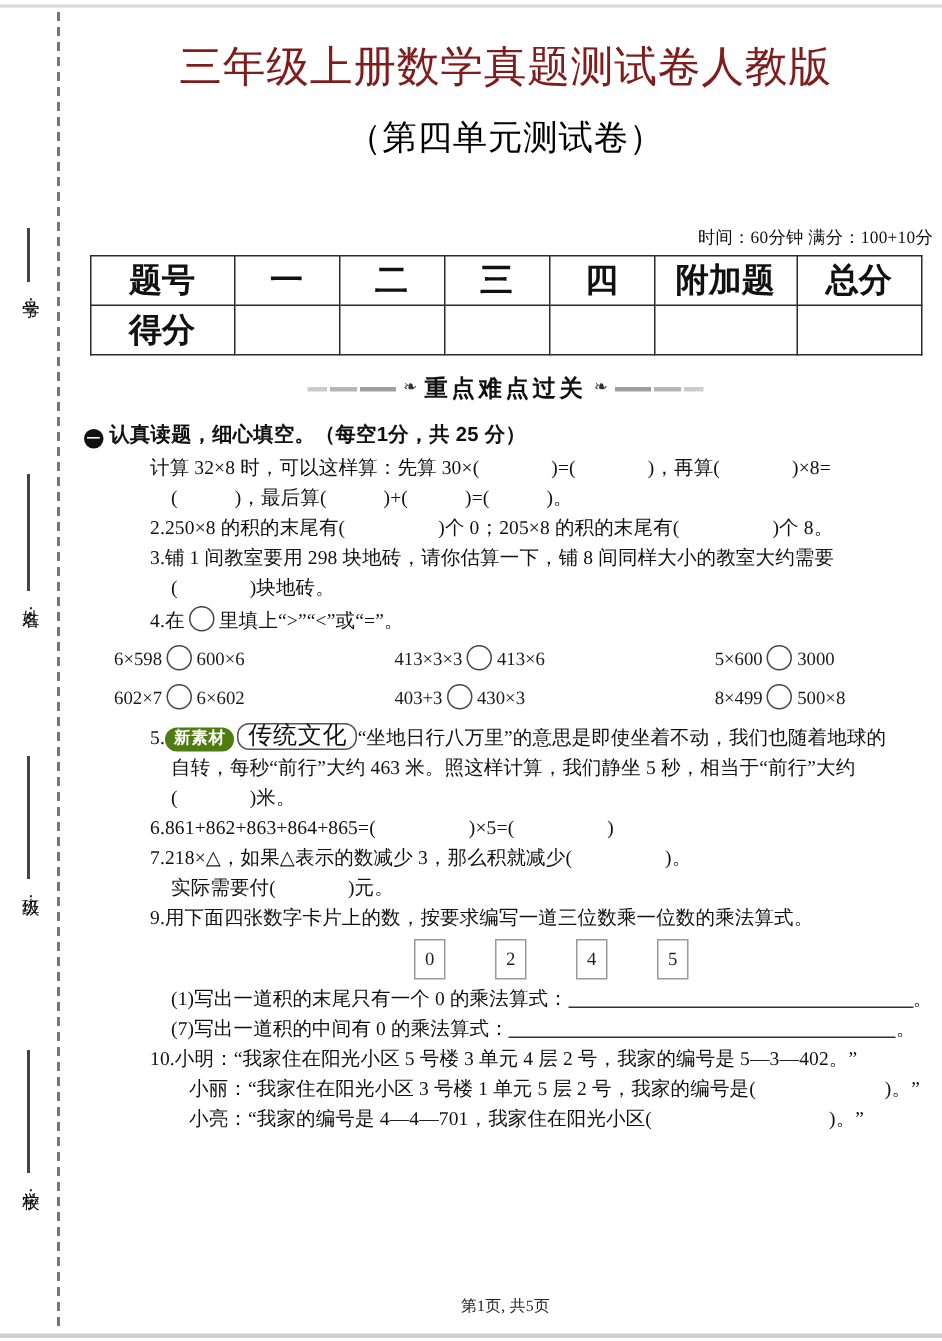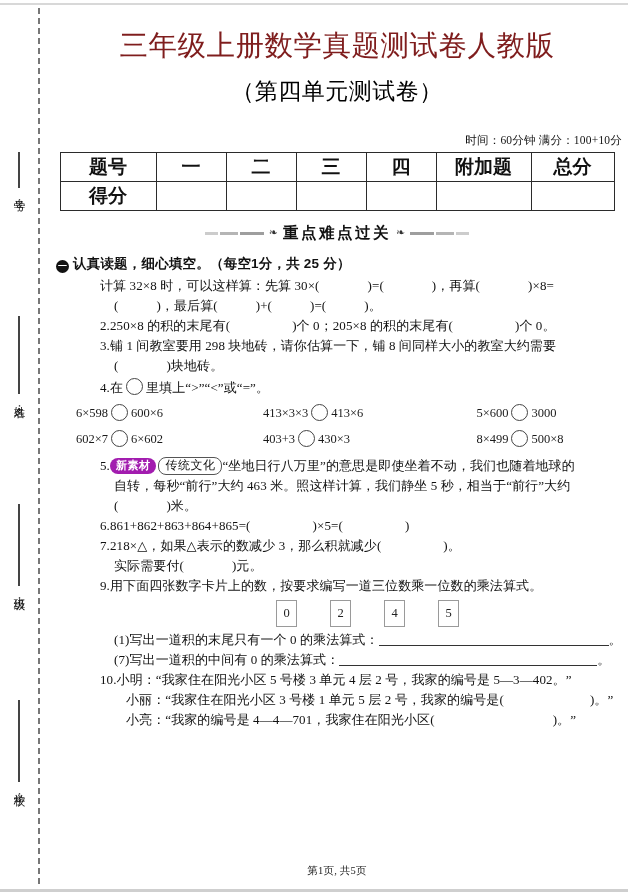--- a/index.html
+++ b/index.html
@@ -94,38 +94,38 @@
     font-size: 23px;
     letter-spacing: 0.5px;
     margin-top: 13px;
     color: #000;
   }
 
   
   .exam-meta {
     text-align: right;
     font-size: 11.5px;
-    margin-top: 26px;
+    margin-top: 44px;
     padding-right: 6px;
     letter-spacing: .2px;
   }
 
   
   table.score-table {
     margin: 4px auto 0 auto;
     border-collapse: collapse;
     width: 548px;
     table-layout: fixed;
   }
   table.score-table td {
     border: 1.5px solid #2b2b2b;
     height: 26px;
     text-align: center;
     vertical-align: middle;
-    font-size: 19px;
+    font-size: 22px;
     font-weight: bold;
     font-family: "Liberation Sans", "DejaVu Sans", sans-serif;
   }
   table.score-table td.blank { font-weight: normal; }
   col.c-label { width: 96px; }
   col.c-num   { width: 70px; }
   col.c-extra { width: 95px; }
   col.c-total { width: 83px; }
 
   
@@ -225,36 +225,36 @@
     display: flex;
     align-items: center;
   }
   .cmp-row .cell.a { width: 178px; }
   .cmp-row .cell.b { width: 210px; }
   .cmp-row .cell.c { width: 180px; text-align: right; }
 
   
   .badge-dark {
     display: inline-block;
-    background: #a21caf;
+    background: #4d7c0f;
     color: #fff;
     font-size: 11px;
     font-weight: bold;
     font-family: "Liberation Sans", "DejaVu Sans", sans-serif;
     border-radius: 8px;
     padding: 0px 6px 1px 6px;
     line-height: 15px;
     vertical-align: 1px;
     letter-spacing: .5px;
   }
   .badge-light {
     display: inline-block;
     border: 1px solid #555;
     color: #111;
-    font-size: 12px;
+    font-size: 16px;
     font-family: "Liberation Sans", "DejaVu Sans", sans-serif;
     border-radius: 8px;
     padding: 0px 6px 1px 6px;
     line-height: 15px;
     vertical-align: 1px;
     margin-left: 2px;
     letter-spacing: .5px;
   }
 
   
@@ -391,21 +391,21 @@
     <div class="qlist">
 
       <div class="q">
         <span>计算 32×8 时，可以这样算：先算 30×(</span><span class="sp-m"></span><span>)=(</span><span class="sp-m"></span><span>)，再算(</span><span class="sp-m"></span><span>)×8=</span>
       </div>
       <div class="q">
         <span class="indent"></span><span>(</span><span class="sp-s"></span><span>)，最后算(</span><span class="sp-s"></span><span>)+(</span><span class="sp-s"></span><span>)=(</span><span class="sp-s"></span><span>)。</span>
       </div>
 
       <div class="q">
-        <span>2.</span><span>250×8 的积的末尾有(</span><span class="sp-l"></span><span>)个 0；205×8 的积的末尾有(</span><span class="sp-l"></span><span>)个 0。</span>
+        <span>2.</span><span>250×8 的积的末尾有(</span><span class="sp-l"></span><span>)个 0；205×8 的积的末尾有(</span><span class="sp-l"></span><span>)个 8。</span>
       </div>
 
       <div class="q">
         <span>3.</span><span>铺 1 间教室要用 298 块地砖，请你估算一下，铺 8 间同样大小的教室大约需要</span>
       </div>
       <div class="q">
         <span class="indent"></span><span>(</span><span class="sp-m"></span><span>)块地砖。</span>
       </div>
 
       <div class="q" style="margin-top:2px;">

